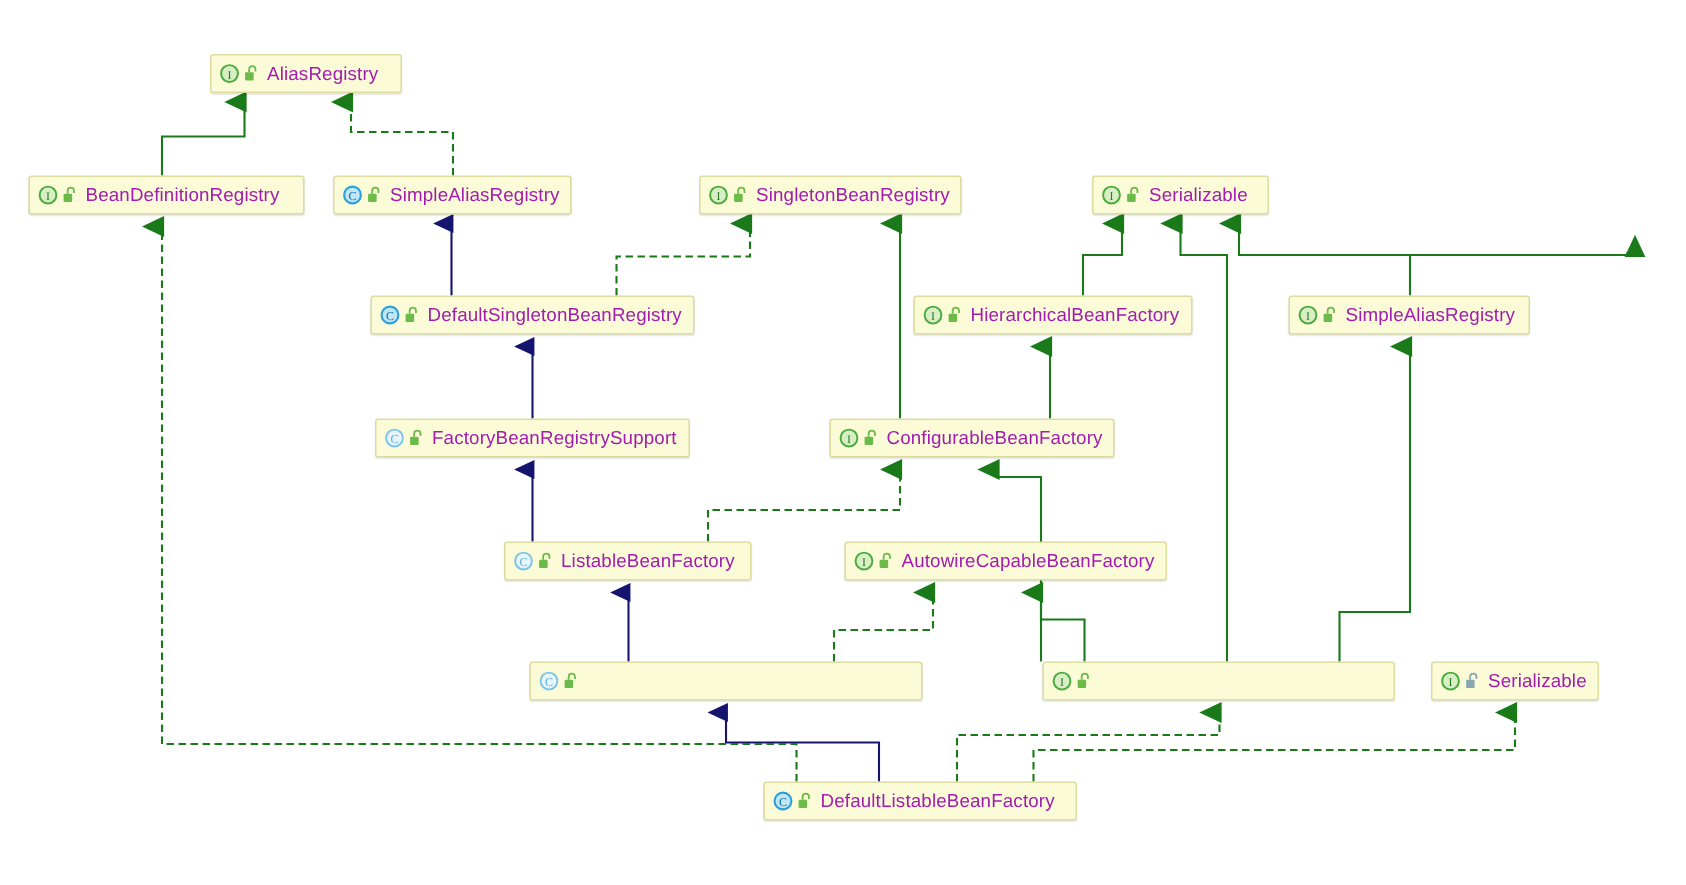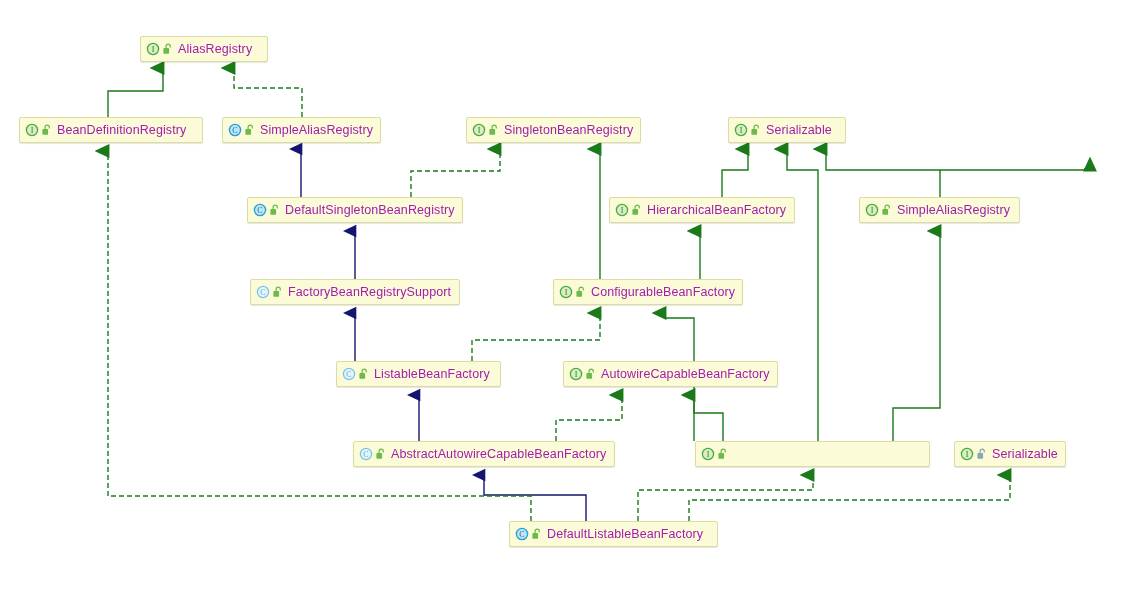--- a/index.html
+++ b/index.html
@@ -230,21 +230,20 @@
       </div>
       <div class="node" style="left: 353px; top: 441px; width: 262px; background: rgb(251, 251, 215); border-color: rgb(220, 220, 160);">
         <svg class="type-icon" viewBox="0 0 14 14">
           <circle cx="7" cy="7" r="5.6" fill="#e6f4fb" stroke="#7fc4e8" stroke-width="1.3"></circle>
           <text x="7" y="10.4" text-anchor="middle" font-size="8" font-family="&quot;Liberation Serif&quot;, serif" fill="#5aafd6">C</text>
         </svg>
         <svg class="vis-icon" viewBox="0 0 11 12">
           <path d="M 4.1,5.2 L 4.1,3.2 A 2.1,2.1 0 0 1 8.3,3.2 L 8.3,4.6" fill="none" stroke="#6cba4a" stroke-width="1.2"></path>
           <rect x="1.4" y="5.1" width="5.7" height="5.6" rx="0.8" fill="#6cba4a"></rect>
         </svg>
-        <span class="node-label">AbstractAutowireCapableBeanFactory</span>
       </div>
       <div class="node" style="left: 695px; top: 441px; width: 235px; background: rgb(251, 251, 215); border-color: rgb(220, 220, 160);">
         <svg class="type-icon" viewBox="0 0 14 14">
           <circle cx="7" cy="7" r="5.6" fill="#d8eec4" stroke="#4aaa3c" stroke-width="1.3"></circle>
           <text x="7" y="10.4" text-anchor="middle" font-size="8" font-family="&quot;Liberation Serif&quot;, serif" fill="#2c7a22">I</text>
         </svg>
         <svg class="vis-icon" viewBox="0 0 11 12">
           <path d="M 4.1,5.2 L 4.1,3.2 A 2.1,2.1 0 0 1 8.3,3.2 L 8.3,4.6" fill="none" stroke="#6cba4a" stroke-width="1.2"></path>
           <rect x="1.4" y="5.1" width="5.7" height="5.6" rx="0.8" fill="#6cba4a"></rect>
         </svg>

